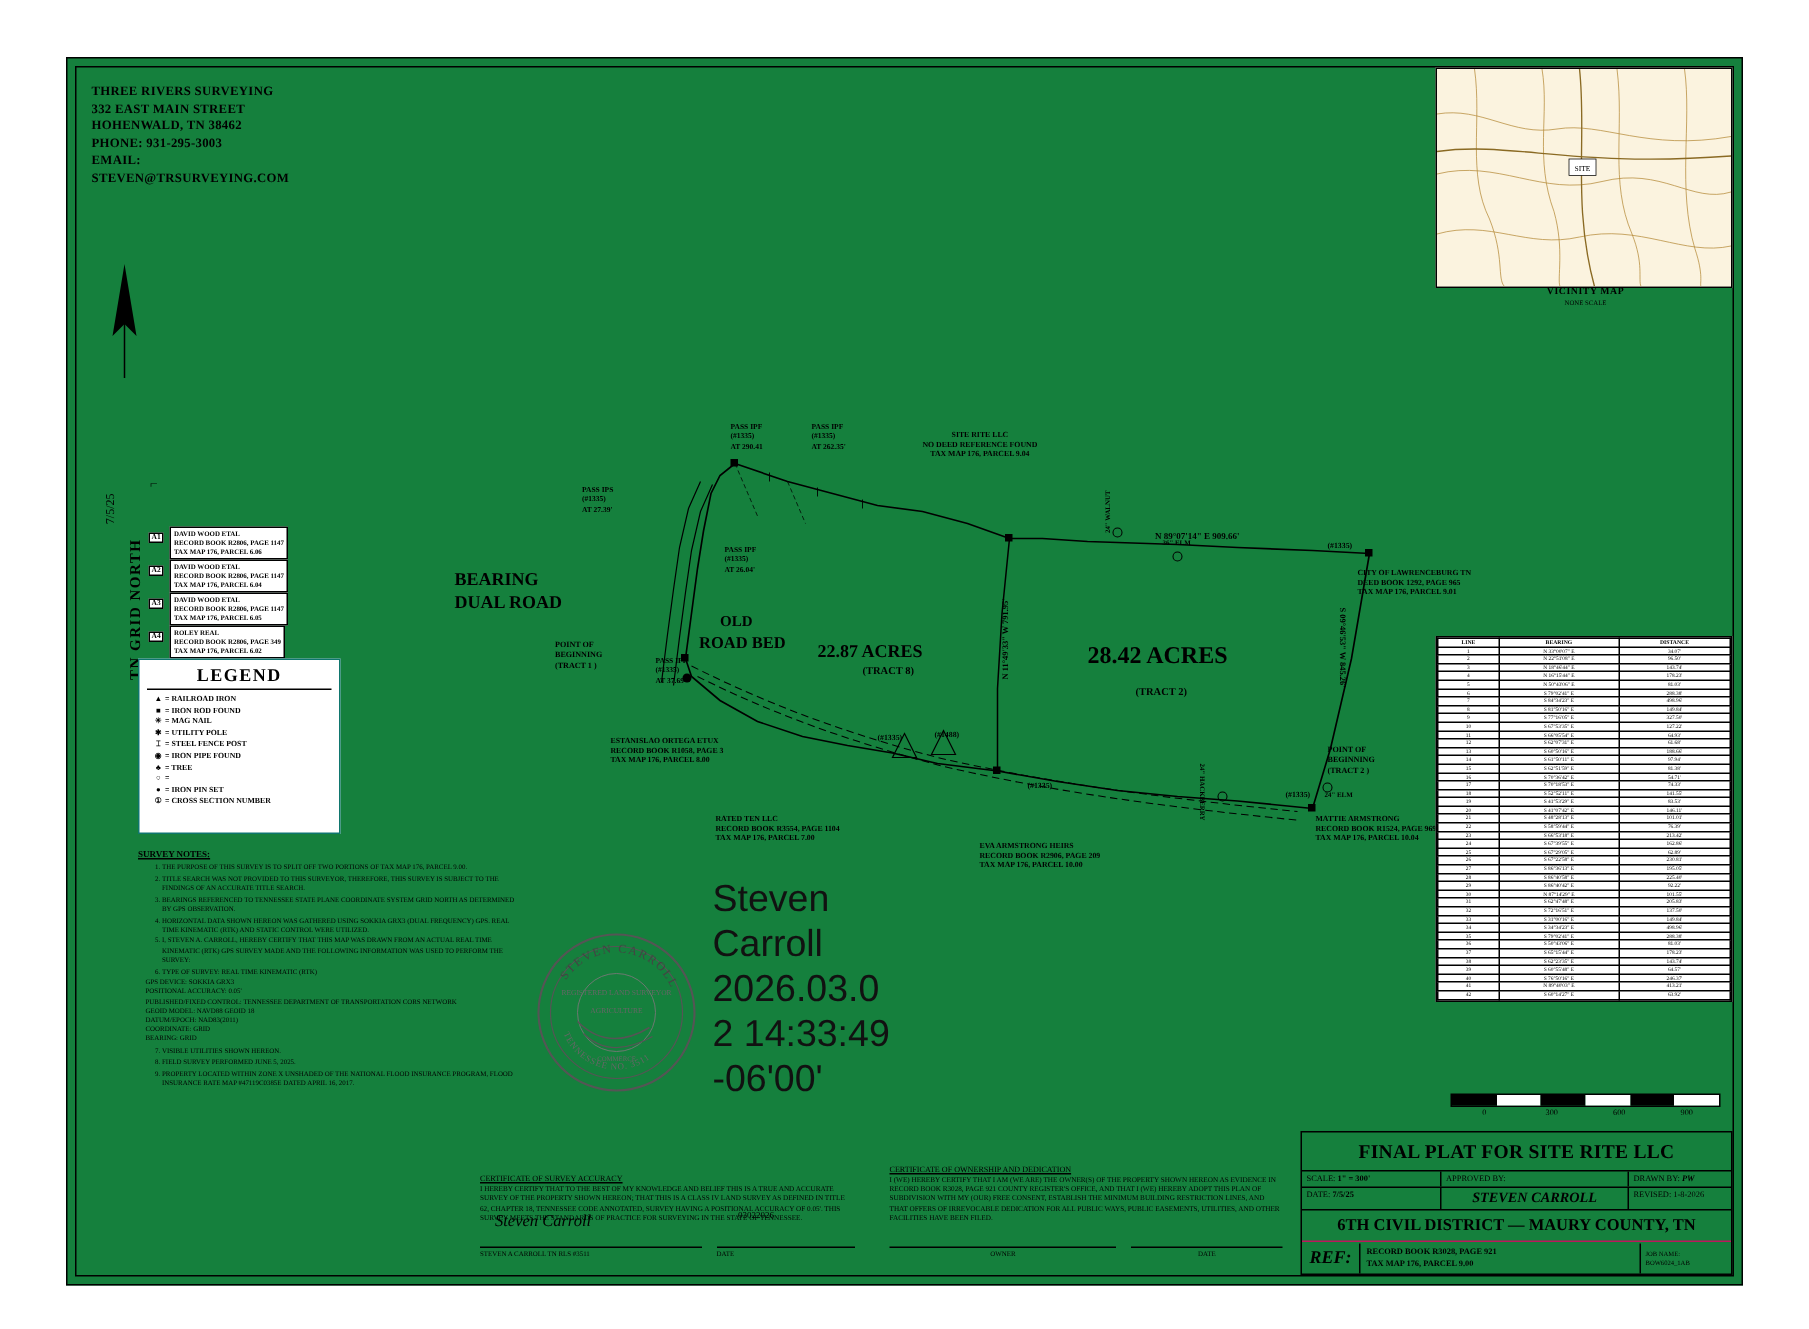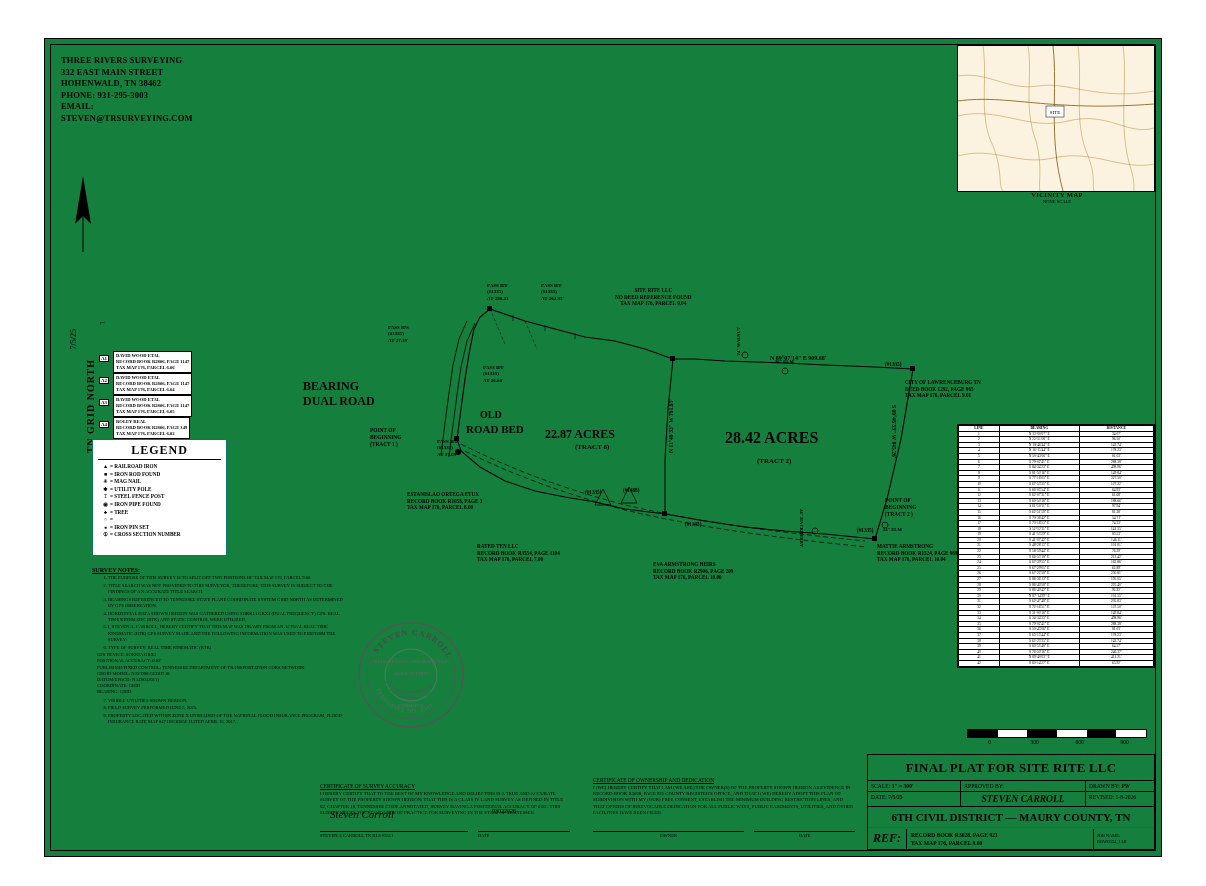--- a/index.html
+++ b/index.html
@@ -687,15 +687,22 @@
         <textPath href="#sealBot" startOffset="12%">TENNESSEE NO. 3511</textPath>
       </text>
       <text x="56" y="44" font-family="Liberation Serif, serif" font-size="5" fill="#666" text-anchor="middle">REGISTERED LAND SURVEYOR</text>
       <text x="56" y="56" font-family="Liberation Serif, serif" font-size="5" fill="#666" text-anchor="middle">AGRICULTURE</text>
       <text x="56" y="88" font-family="Liberation Serif, serif" font-size="4.5" fill="#666" text-anchor="middle">COMMERCE</text>
       <path d="M30,62 C42,74 58,78 78,66" fill="none" stroke="#555" stroke-width="1"></path>
       <path d="M34,70 C46,82 62,82 80,72" fill="none" stroke="#555" stroke-width="0.8"></path>
     </svg>
   </div>
 
+  <div class="stamp-text">
+    <div>Steven</div>
+    <div>Carroll</div>
+    <div>2026.03.0</div>
+    <div>2 14:33:49</div>
+    <div>-06'00'</div>
+  </div>
 
  </div>
 </div>
 
 </body></html>

